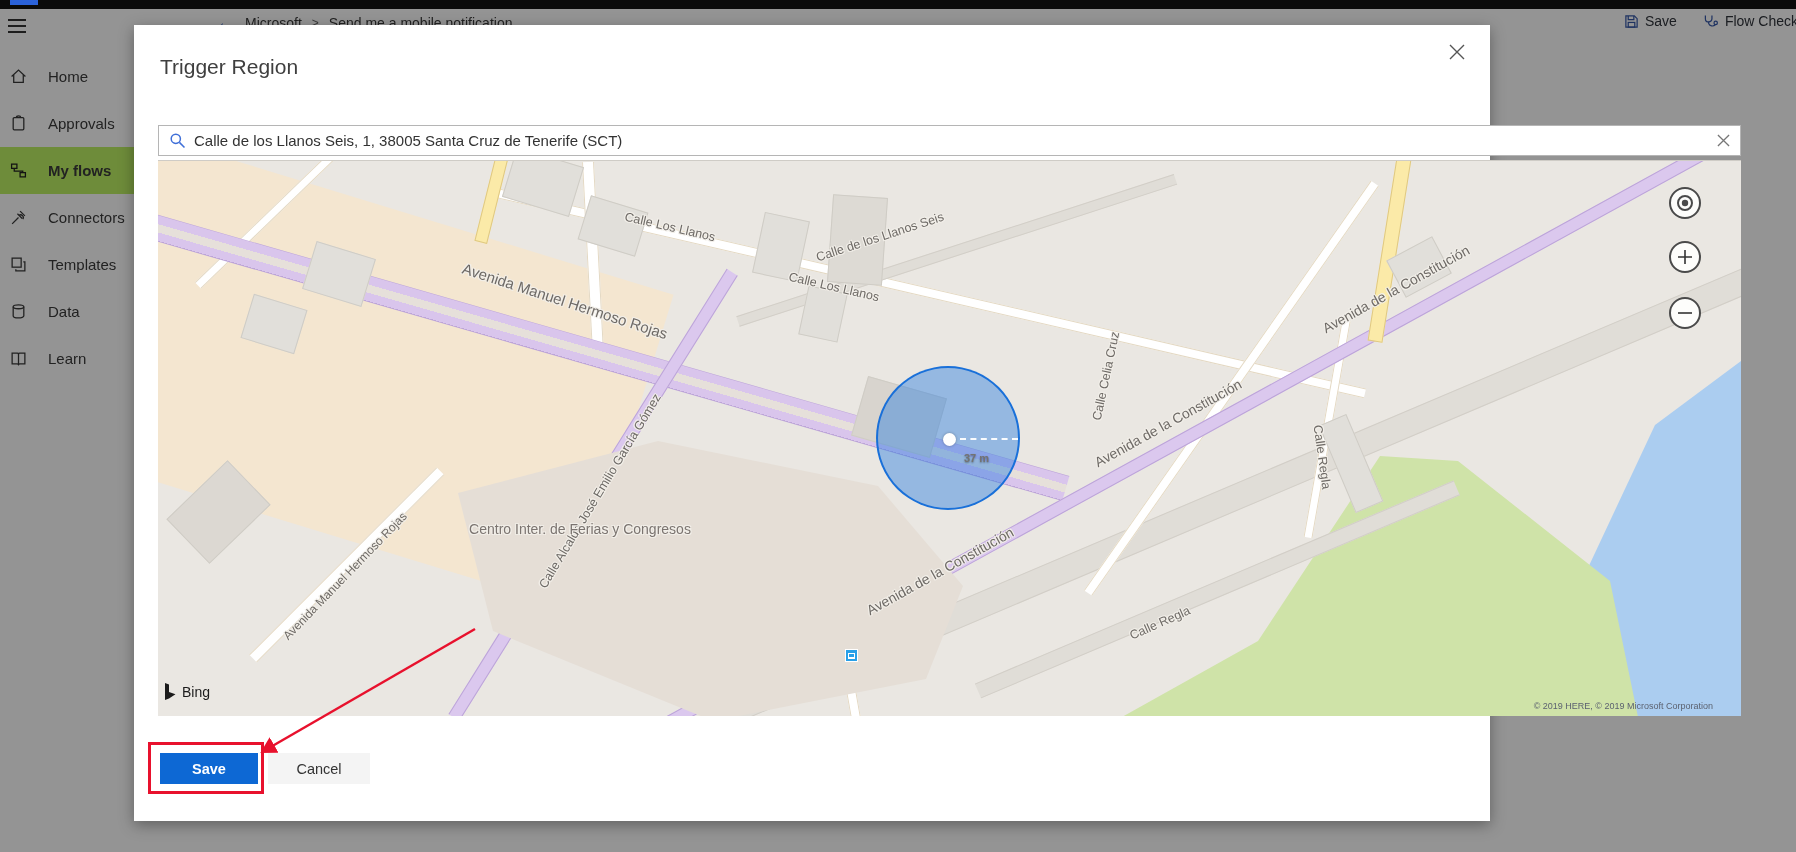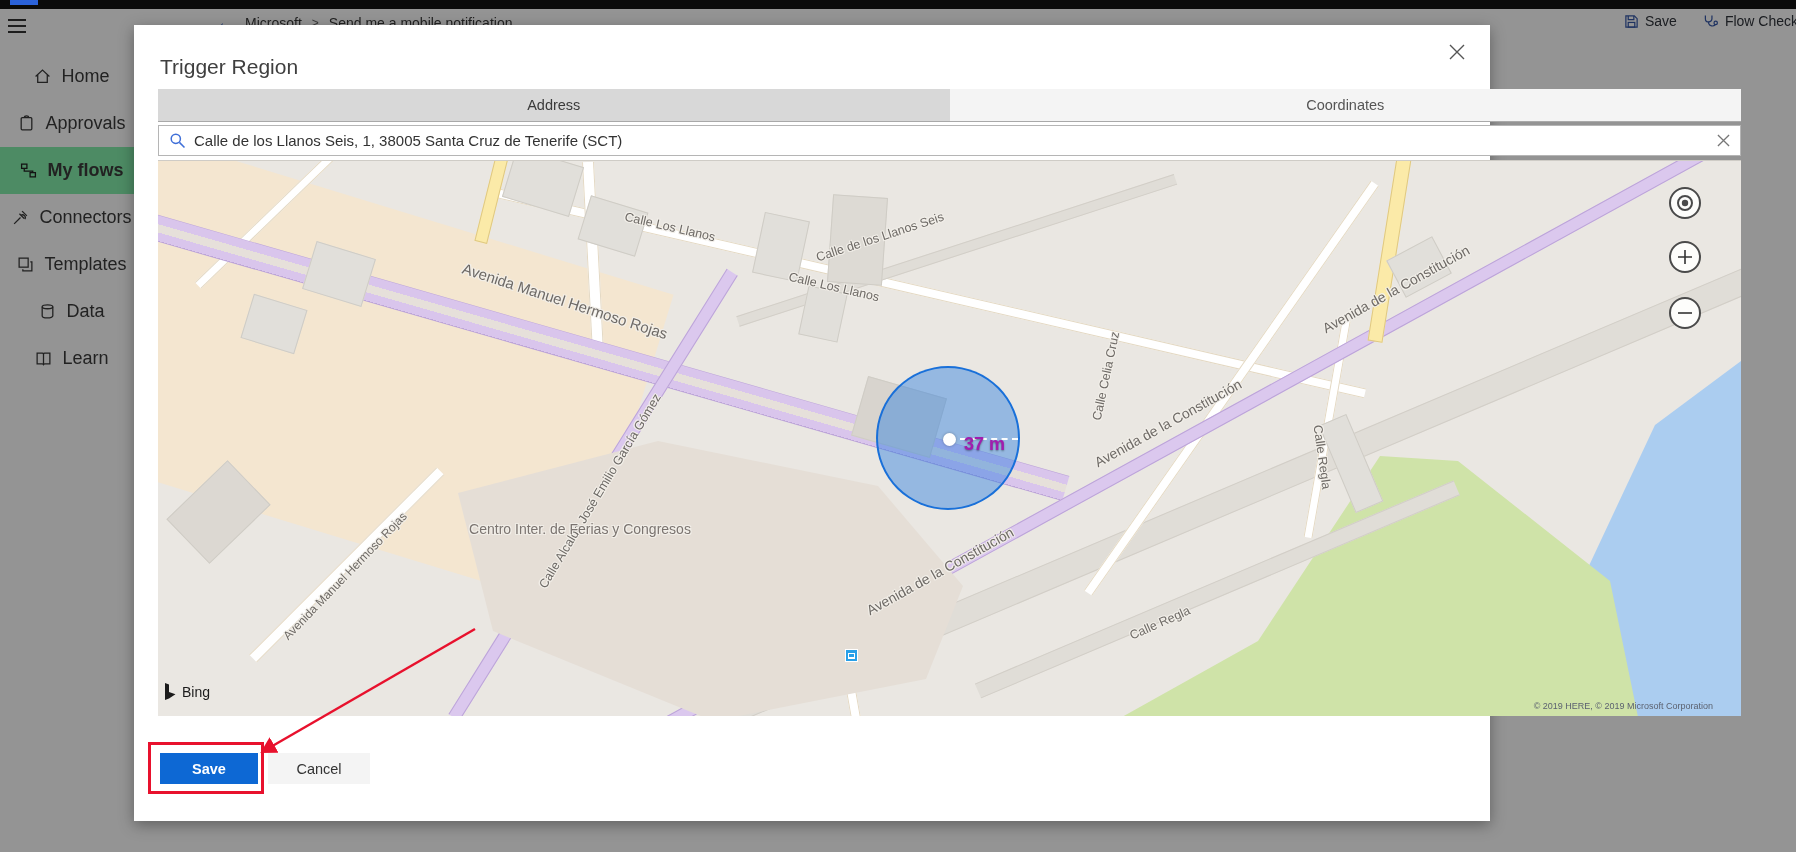--- a/index.html
+++ b/index.html
@@ -19,23 +19,23 @@
   #breadcrumb { position:absolute; left:216px; top:4px; display:flex; align-items:center; gap:10px;
     font-size:14px; color:#3c3c3c; white-space:nowrap; }
   #breadcrumb .back { color:#3865c8; font-size:19px; line-height:1; }
   #breadcrumb .sep { color:#666; font-size:12px; }
   #topbar-right { position:absolute; right:0; top:4px; display:flex; align-items:center; gap:26px;
     font-size:14px; color:#30343b; width:172px; overflow:hidden; }
   #topbar-right .act { display:flex; align-items:center; gap:6px; white-space:nowrap; }
   #topbar-right svg { flex:none; }
 
   #sidebar { position:absolute; left:0; top:44px; width:134px; }
-  .nav-item { height:47px; display:flex; align-items:center; gap:10px; padding-left:10px;
-    font-size:18px; color:#3b3b3b; cursor:pointer;justify-content:center; }
-  .nav-item.sel { background:#86efac; font-weight:bold; }
+  .nav-item { height:47px; display:flex; align-items:center; gap:21px; padding-left:10px;
+    font-size:15px; color:#3b3b3b; cursor:pointer; }
+  .nav-item.sel { background:#bef264; font-weight:bold; }
   .nav-item svg { flex:none; }
 
   
   #overlay { left:0; top:9px; width:1796px; height:843px; background:rgba(0,0,0,0.42); z-index:5; }
 
   
   #modal { left:134px; top:25px; width:1356px; height:796px; background:#fff; z-index:10;
     box-shadow:0 4px 14px rgba(0,0,0,0.35); }
   #m-title { position:absolute; left:26px; top:30px; font-size:21px; color:#3f3f3f; }
   #m-close { position:absolute; right:22px; top:16px; width:22px; height:22px; cursor:pointer; }
@@ -66,22 +66,22 @@
   .bldg { position:absolute; background:#e1dfda; border:1px solid #cfccc5; }
   .mlabel { position:absolute; font-size:12.5px; color:#6e6a66; white-space:nowrap;
     transform:translate(-50%,-50%) rotate(var(--r,0deg));
     text-shadow:1px 1px 0 #f2efe9,-1px -1px 0 #f2efe9,1px -1px 0 #f2efe9,-1px 1px 0 #f2efe9; }
   #geofence { position:absolute; left:718px; top:205px; width:144px; height:144px; border-radius:50%;
     background:rgba(30,118,224,0.42); border:2px solid rgba(18,108,216,0.95); }
   #geofence .dot { position:absolute; left:65px; top:65px; width:13px; height:13px; border-radius:50%;
     background:#fff; box-shadow:0 0 3px rgba(0,0,0,.3); }
   #geofence .dash { position:absolute; left:82px; top:70px; width:58px;
     border-top:2px dashed rgba(255,255,255,0.95); }
-  #geofence .rlabel { position:absolute; left:86px; top:66px; color:#a21caf; font-weight:bold;
-    font-size:18px; text-shadow:0 1px 2px rgba(0,0,0,.4); }
+  #geofence .rlabel { position:absolute; left:86px; top:84px; color:#737373; font-weight:bold;
+    font-size:11px; text-shadow:0 1px 2px rgba(0,0,0,.4); }
   .ctrl { position:absolute; left:1511px; width:32px; height:32px; border-radius:50%; background:#fdfdfb;
     border:2px solid #4a4a4a; display:flex; align-items:center; justify-content:center; cursor:pointer; }
   #bus { position:absolute; left:687px; top:488px; width:13px; height:13px; background:#29a0e8;
     border:1px solid #fff; display:flex; align-items:center; justify-content:center; }
   #bus i { width:7px; height:6px; border:1px solid #fff; border-bottom:2px solid #fff; display:block; }
   #bing { position:absolute; left:7px; top:522px; display:flex; align-items:center; gap:5px;
     font-size:14px; color:#1b1b1b; }
   #copyright { position:absolute; right:28px; top:540px; font-size:9px; color:#5c6270; }
 
   
@@ -193,24 +193,20 @@
 </div>
 
 <div id="modal" class="abs">
   <div id="m-title">Trigger Region</div>
   <div id="m-close">
     <svg width="22" height="22" viewBox="0 0 22 22" stroke="#555" stroke-width="1.4">
         <path d="M4 4 L18 18 M18 4 L4 18"></path>
       </svg>
   </div>
 
-  <div id="tabs">
-    <div class="tab sel">Address</div>
-    <div class="tab unsel">Coordinates</div>
-  </div>
 
   <div id="searchbox">
     <svg id="search-icon" width="17" height="17" viewBox="0 0 17 17" fill="none" stroke="#3f6fd8" stroke-width="1.5">
         <circle cx="6.8" cy="6.8" r="4.6"></circle>
         <path d="M10.4 10.4 L15.5 15.5"></path>
       </svg>
     <input type="text" value="Calle de los Llanos Seis, 1, 38005 Santa Cruz de Tenerife (SCT)" style="">
     <svg id="search-clear" width="13" height="13" viewBox="0 0 14 14" stroke="#777" stroke-width="1.4">
         <path d="M1 1 L13 13 M13 1 L1 13"></path>
       </svg>

